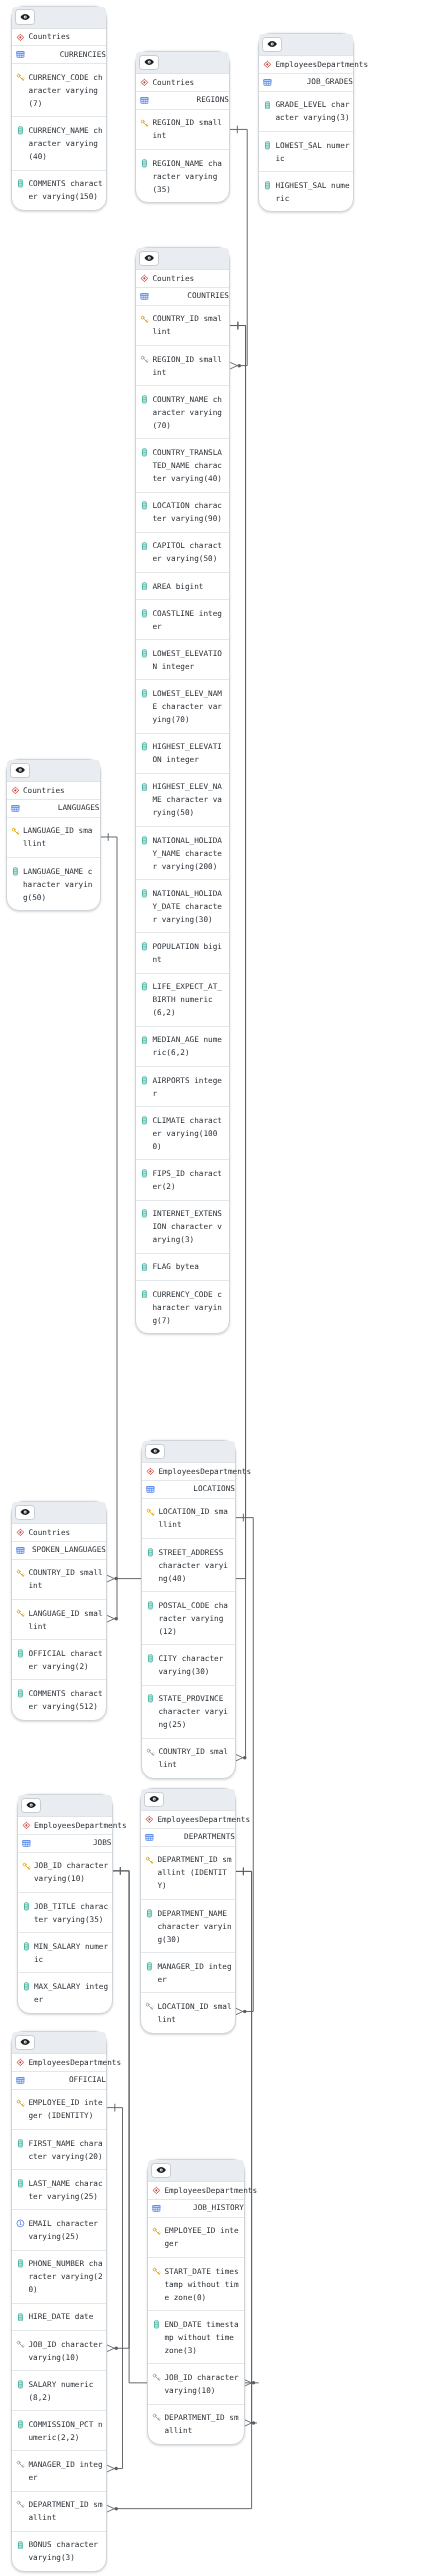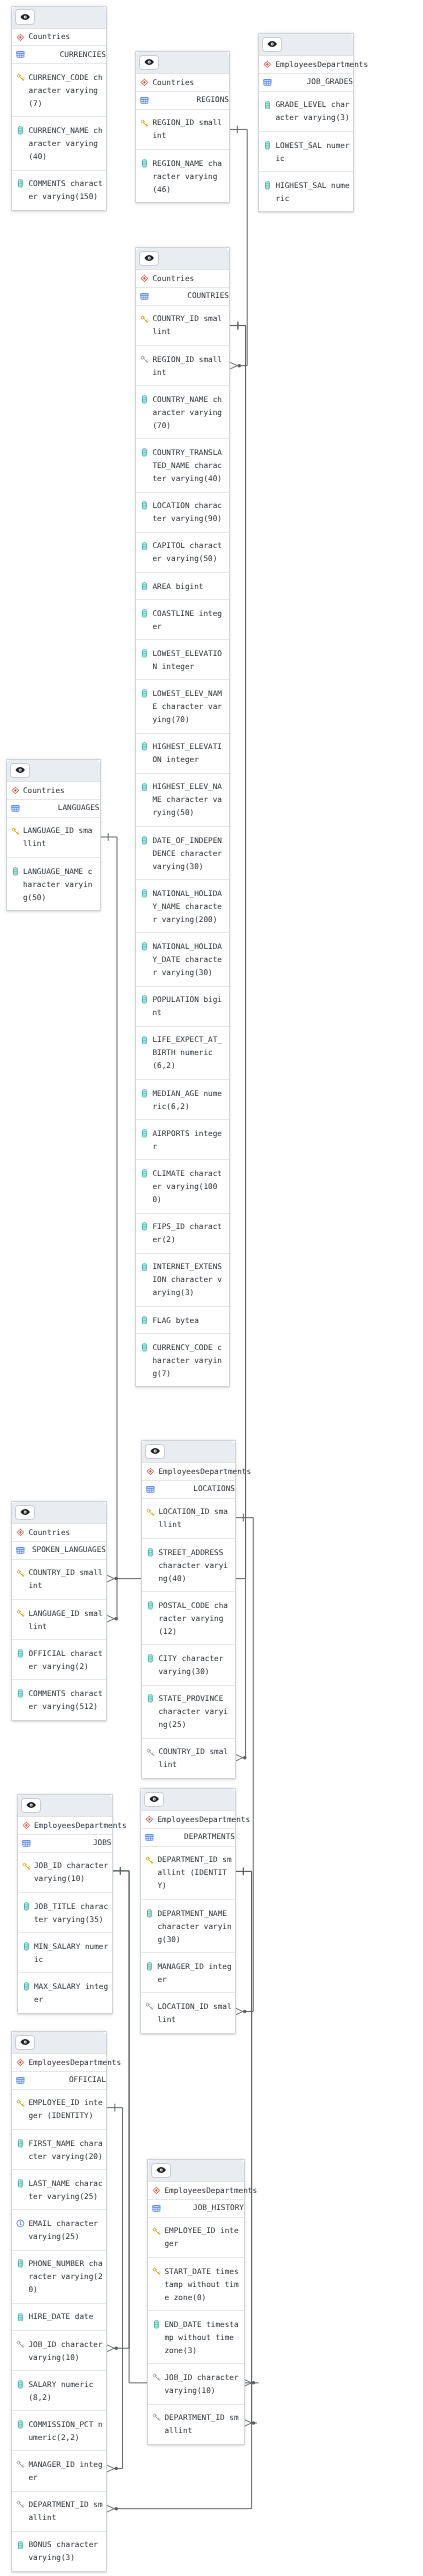--- a/index.html
+++ b/index.html
@@ -1,20 +1,20 @@
 <!DOCTYPE html>
 <html style="font-size:8.8px"><head>
 <meta charset="utf-8">
 <title>ERD</title>
 <style>
   html,body{margin:0;padding:0;background:#ffffff;}
   #canvas{position:relative;width:423px;height:2576px;background:#ffffff;
           font-family:"DejaVu Sans Mono","Liberation Mono",monospace;color:#2b3137;}
   #wires{position:absolute;left:0;top:0;z-index:0;overflow:visible;}
-  .card{position:absolute;z-index:1;background:#ffffff;border:0.5px solid #d0d5d9;border-radius:1px;
+  .card{position:absolute;z-index:1;background:#ffffff;border:0.5px solid #d0d5d9;border-radius:13px;
         box-shadow:0 0.5px 2.2px rgba(0,0,0,0.16);box-sizing:border-box;}
   .hdr{height:22px;background:#e9edf1;border-bottom:0.5px solid #dfe3e6;border-radius:3.8px 3.8px 0 0;
        display:flex;align-items:center;padding-left:3.3px;box-sizing:border-box;}
   .eye-btn{width:20px;height:15.4px;background:#ffffff;border:0.5px solid #c6ccd2;border-radius:3.3px;
        display:flex;align-items:center;justify-content:center;padding:0;cursor:pointer;}
   .srow,.trow{display:flex;align-items:center;gap:3.3px;padding:1.6px 0 1.6px 4.4px;line-height:13.7px;
        font-size:7.7px;white-space:nowrap;border-bottom:0.5px solid #e4e7ea;}
   .trow{border-bottom:none;justify-content:space-between;}
   .icn{flex:0 0 8.8px;width:8.8px;height:8.8px;display:inline-flex;}
   .frow{display:flex;gap:3.3px;padding:6.6px 3.3px 6.6px 4.4px;line-height:13px;border-top:0.5px solid #e4e7ea;}
@@ -175,21 +175,21 @@
           </span>
           <span class="ftext">REGION_ID smallint</span>
         </div>
         <div class="frow">
           <span class="icn">
             <svg viewBox="0 0 16 16" width="8.8" height="8.8">
               <rect x="4.5" y="1.5" width="7" height="13" rx="1.5" fill="#dff4f1" stroke="#2aa895" stroke-width="1.4"></rect>
    <path d="M4.5 5h7M4.5 8h7M4.5 11h7" stroke="#2aa895" stroke-width="1.1"></path>
             </svg>
           </span>
-          <span class="ftext">REGION_NAME character varying(46)</span>
+          <span class="ftext">REGION_NAME character varying(35)</span>
         </div>
       </div>
   </section>
 
   <section class="card" style="left: 258px; top: 33px; width: 96px;">
     <div class="hdr">
       <button class="eye-btn">
           <svg viewBox="0 0 18 14" width="10.4" height="8.2">
    <path d="M1 7s2.9-5.2 8-5.2S17 7 17 7s-2.9 5.2-8 5.2S1 7 1 7z" fill="#1b1f23"></path>
    <circle cx="9" cy="7" r="2.6" fill="#ffffff"></circle>
@@ -393,29 +393,20 @@
           </span>
           <span class="ftext">HIGHEST_ELEV_NAME character varying(50)</span>
         </div>
         <div class="frow">
           <span class="icn">
             <svg viewBox="0 0 16 16" width="8.8" height="8.8">
               <rect x="4.5" y="1.5" width="7" height="13" rx="1.5" fill="#dff4f1" stroke="#2aa895" stroke-width="1.4"></rect>
    <path d="M4.5 5h7M4.5 8h7M4.5 11h7" stroke="#2aa895" stroke-width="1.1"></path>
             </svg>
           </span>
-          <span class="ftext">DATE_OF_INDEPENDENCE character varying(30)</span>
-        </div>
-        <div class="frow">
-          <span class="icn">
-            <svg viewBox="0 0 16 16" width="8.8" height="8.8">
-              <rect x="4.5" y="1.5" width="7" height="13" rx="1.5" fill="#dff4f1" stroke="#2aa895" stroke-width="1.4"></rect>
-   <path d="M4.5 5h7M4.5 8h7M4.5 11h7" stroke="#2aa895" stroke-width="1.1"></path>
-            </svg>
-          </span>
           <span class="ftext">NATIONAL_HOLIDAY_NAME character varying(200)</span>
         </div>
         <div class="frow">
           <span class="icn">
             <svg viewBox="0 0 16 16" width="8.8" height="8.8">
               <rect x="4.5" y="1.5" width="7" height="13" rx="1.5" fill="#dff4f1" stroke="#2aa895" stroke-width="1.4"></rect>
    <path d="M4.5 5h7M4.5 8h7M4.5 11h7" stroke="#2aa895" stroke-width="1.1"></path>
             </svg>
           </span>
           <span class="ftext">NATIONAL_HOLIDAY_DATE character varying(30)</span>

